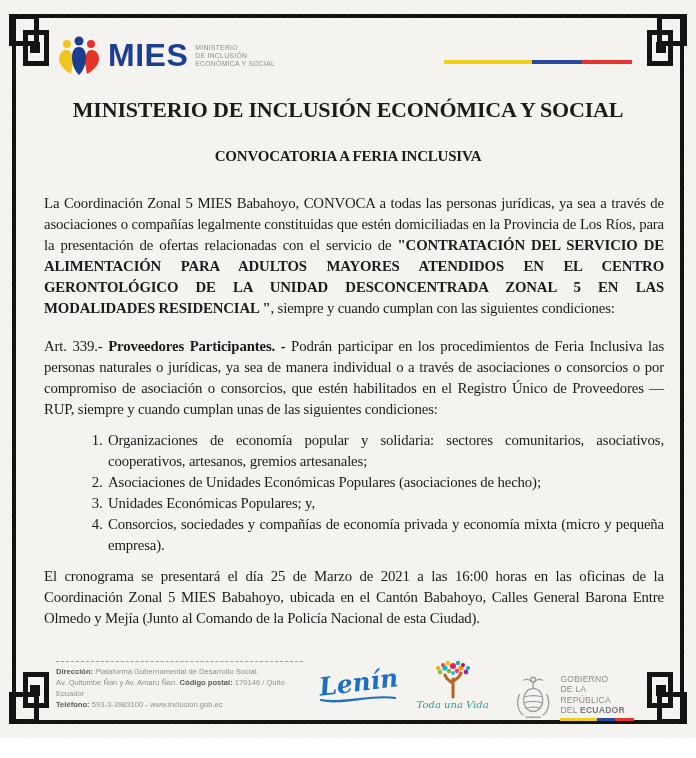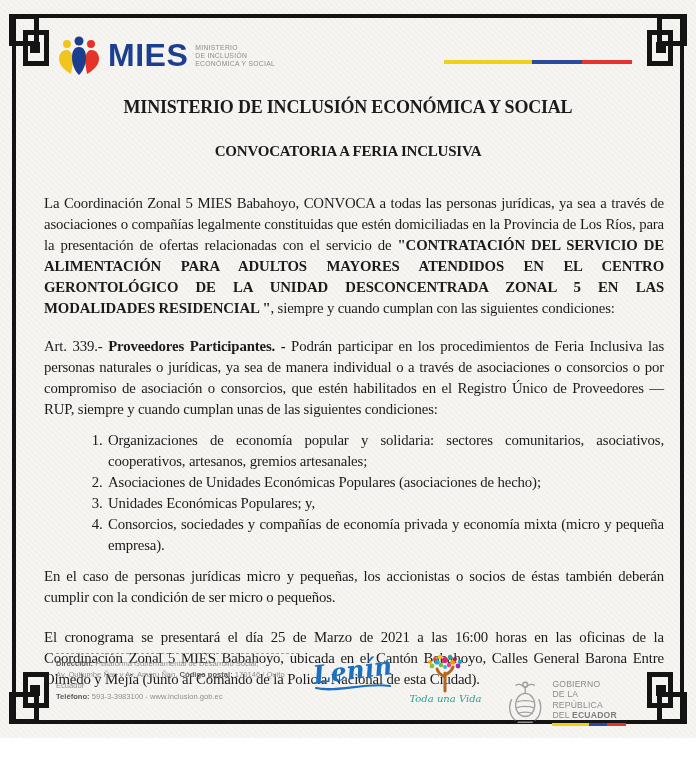--- a/index.html
+++ b/index.html
@@ -20,34 +20,34 @@
   .corner.br { right:9px; bottom:11px; transform:scale(-1,-1); }
   
   .header { position:absolute; top:36px; left:58px; display:flex; align-items:flex-start; }
   .hearts { width:42px; height:40px; margin-right:8px; }
   .brand { font-family:"Liberation Sans", sans-serif; font-weight:bold; font-size:32px; letter-spacing:0.5px; color:#1c3e90; line-height:38px; }
   .tagline { margin:8px 0 0 7px; font-family:"Liberation Sans", sans-serif; font-size:6.8px; line-height:8.2px; color:#8c8c8c; letter-spacing:0.3px; }
   .flagline { position:absolute; top:60px; right:64px; width:188px; height:4px; }
   .flagline svg { display:block; width:100%; height:100%; }
   
   .titles { position:absolute; top:97px; left:0; width:100%; text-align:center; }
-  .title-main { font-size:18px; font-weight:bold; letter-spacing:-0.2px; margin:0 0 25px 0; }
+  .title-main { font-size:22px; font-weight:bold; letter-spacing:-0.2px; margin:0 0 25px 0; }
   .title-sub  { font-size:20px; font-weight:bold; letter-spacing:-0.2px; margin:0 0 3px 0; }
   .title-sub2 { font-size:15px; font-weight:bold; letter-spacing:-0.2px; margin:0;text-align:center; }
   
   .content { position:absolute; top:193px; left:44px; right:32px; font-size:14.8px; line-height:1.42; text-align:justify; letter-spacing:-0.15px; }
   .content p { margin:0; }
   .p1 { margin-bottom:17px !important; }
   .p2 { margin-bottom:10px !important; }
   .p3 { margin-bottom:19px !important; }
   .content b { font-weight:bold; }
   ol.conditions { margin:0 0 10px 0; padding-left:62px; }
   ol.conditions li { padding-left:2px; margin:0; }
   
-  .footer { position:absolute; left:56px; right:68px; bottom:21px; height:64px; display:flex; align-items:flex-start; }
+  .footer { position:absolute; left:56px; right:60px; bottom:21px; height:64px; display:flex; align-items:center; }
   .address { width:278px; border-top:1px dashed #9a9a9a; padding-top:4px; font-family:"Liberation Sans", sans-serif; font-size:7.6px; line-height:11px; color:#8f8f8f; }
   .address b { color:#5a5a5a; }
   .sig-block { width:92px; margin:6px 0 0 14px; text-align:center; }
   .sig-text { font-family:"DejaVu Serif", serif; font-style:italic; font-weight:bold; font-size:25px; color:#1d6fc0; transform:rotate(-7deg); display:inline-block; line-height:24px; }
   .sig-swoosh { display:block; margin:-2px auto 0; width:78px; height:12px; }
   .toda-block { width:102px; margin-left:8px; text-align:center; }
   .toda-block svg.tree { width:44px; height:40px; display:block; margin:0 auto; }
   .toda-text { font-family:"DejaVu Serif", serif; font-style:italic; font-size:10px; color:#2aa198; line-height:12px; }
   .gob-block { margin-left:14px; display:flex; align-items:center;margin-top:24px; }
   .crest { width:44px; height:50px; margin-right:6px; }
@@ -126,21 +126,20 @@
 
     <p class="p2"><span>Art. 339.- </span><b>Proveedores Participantes. - </b><span>Podrán participar en los procedimientos de Feria Inclusiva las personas naturales o jurídicas, ya sea de manera individual o a través de asociaciones o consorcios o por compromiso de asociación o consorcios, que estén habilitados en el Registro Único de Proveedores — RUP, siempre y cuando cumplan unas de las siguientes condiciones:</span></p>
 
     <ol class="conditions">
       <li>Organizaciones de economía popular y solidaria: sectores comunitarios, asociativos, cooperativos, artesanos, gremios artesanales;</li>
       <li>Asociaciones de Unidades Económicas Populares (asociaciones de hecho);</li>
       <li>Unidades Económicas Populares; y,</li>
       <li>Consorcios, sociedades y compañías de economía privada y economía mixta (micro y pequeña empresa).</li>
     </ol>
 
-    <p class="p3">En el caso de personas jurídicas micro y pequeñas, los accionistas o socios de éstas también deberán cumplir con la condición de ser micro o pequeños.</p>
 
     <p class="p4">El cronograma se presentará el día 25 de Marzo de 2021 a las 16:00 horas en las oficinas de la Coordinación Zonal 5 MIES Babahoyo, ubicada en el Cantón Babahoyo, Calles General Barona Entre Olmedo y Mejía (Junto al Comando de la Policía Nacional de esta Ciudad).</p>
   </div>
 
   <div class="footer">
 
     <div class="address">
       <div><b>Dirección:</b><span> Plataforma Gubernamental de Desarrollo Social,</span></div>
       <div><span>Av. Quitumbe Ñan y Av. Amaru Ñan. </span><b>Código postal:</b><span> 170146 / Quito Ecuador</span></div>
       <div><b>Teléfono:</b><span> 593-3-3983100 - www.inclusion.gob.ec</span></div>

